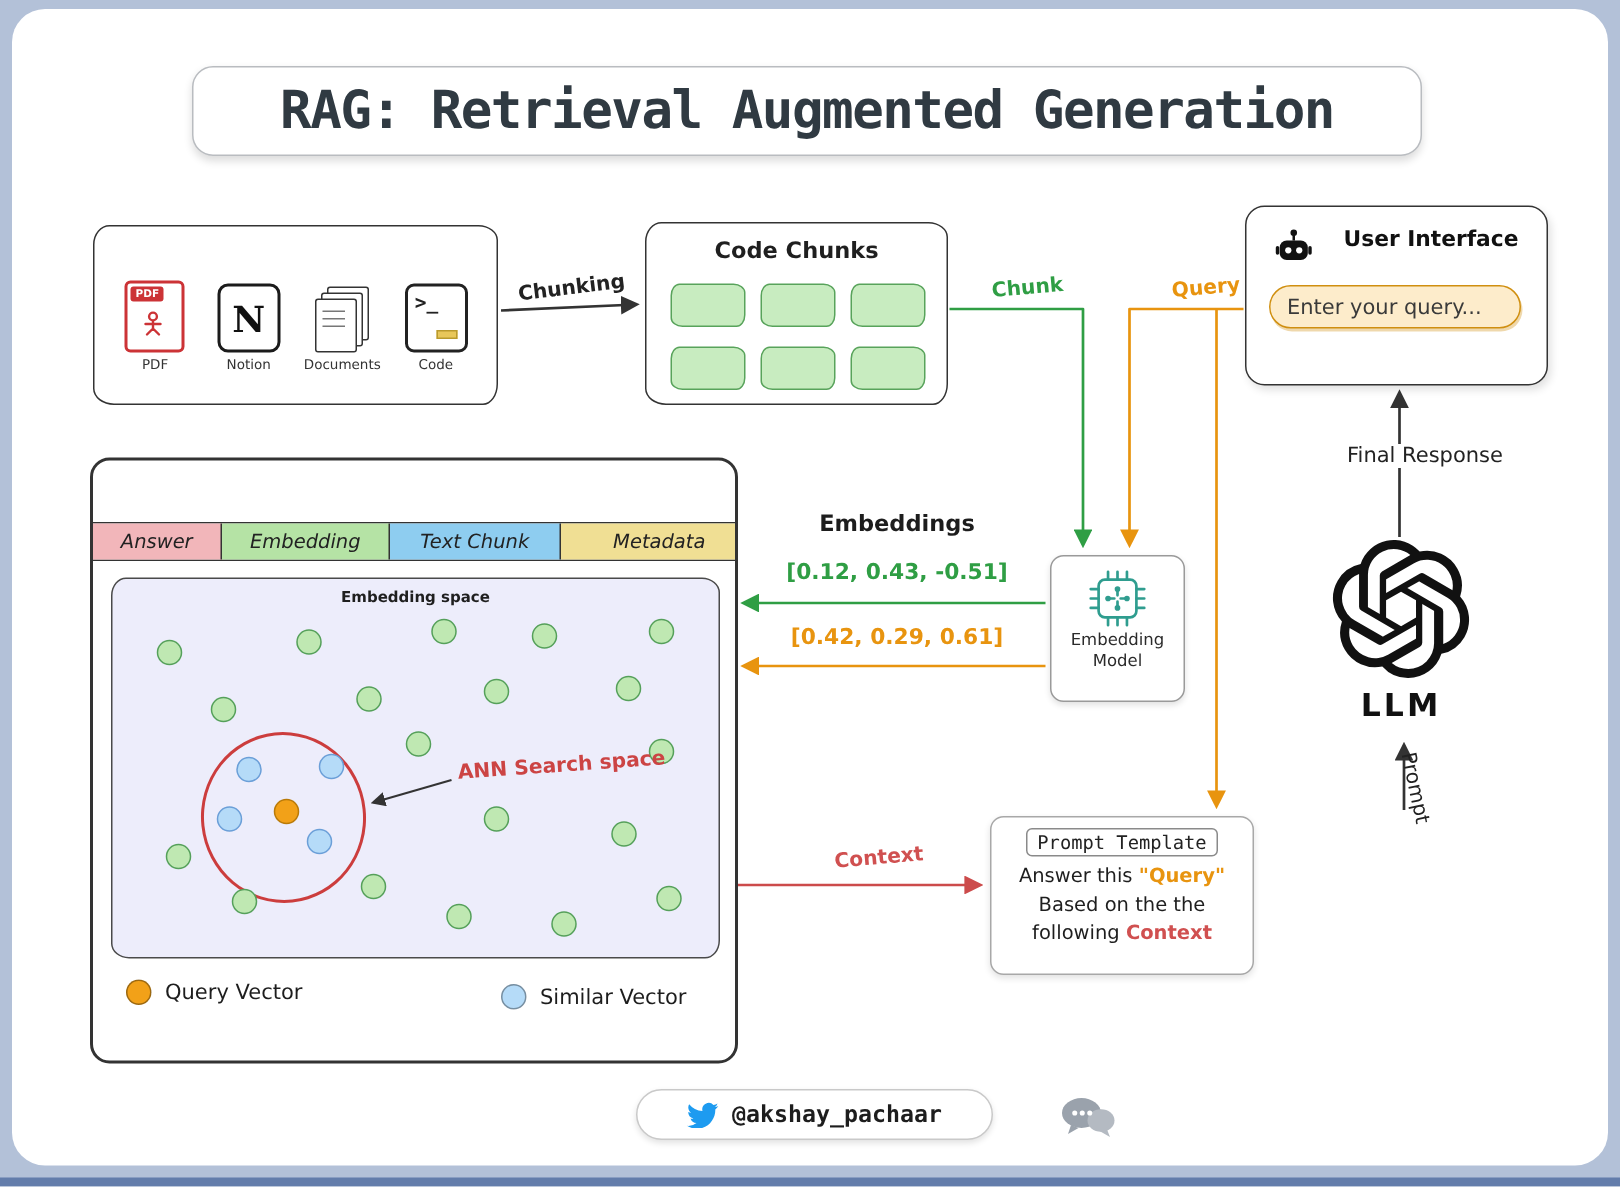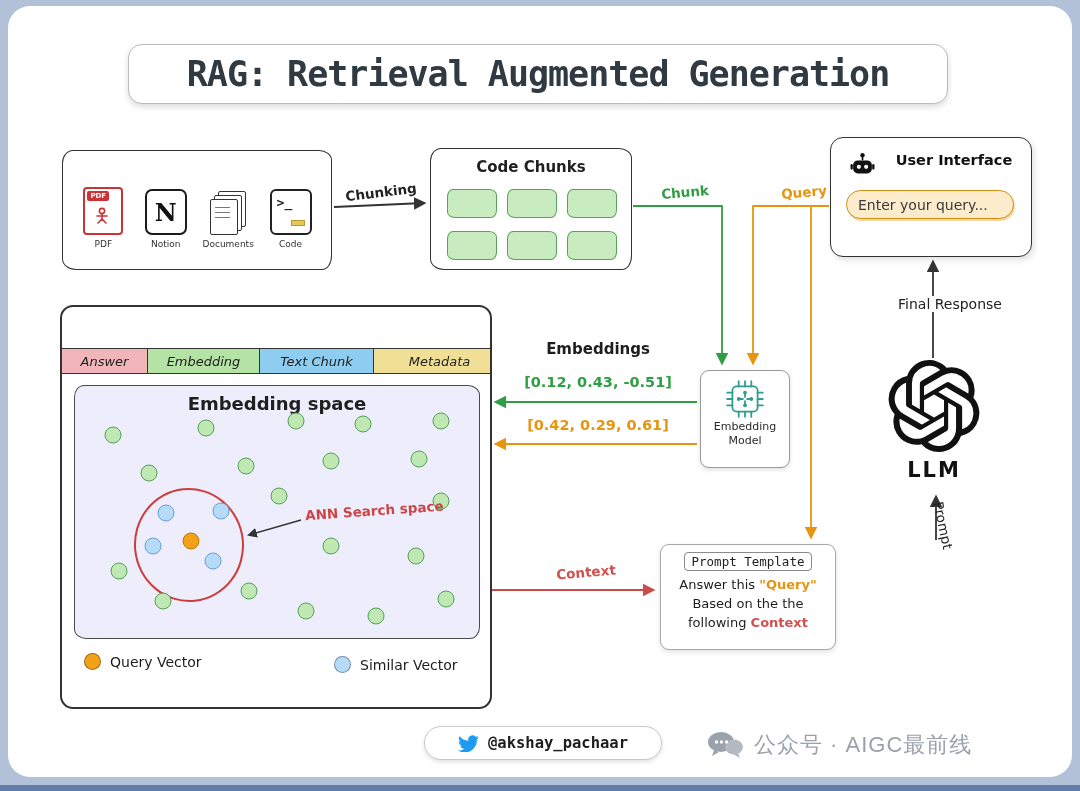--- a/index.html
+++ b/index.html
@@ -203,21 +203,21 @@
 </div>
 
 <div class="abs sketch vdb-box">
   <div class="abs vdb-header">
     <div class="vdb-cell c0" style="background: rgb(242, 182, 186);">Answer</div>
     <div class="vdb-cell c1" style="background: rgb(181, 227, 165);">Embedding</div>
     <div class="vdb-cell c2" style="background: rgb(142, 205, 240);">Text Chunk</div>
     <div class="vdb-cell c3" style="background: rgb(240, 223, 148);">Metadata</div>
   </div>
   <div class="abs espace">
-    <div class="abs box-title espace-title" style="font-size:18px">Embedding space</div>
+    <div class="abs box-title espace-title" style="font-size:10px">Embedding space</div>
     <div class="ann-circle"></div>
   <div class="dot green" style="left: 38px; top: 49px;"></div>
       <div class="dot green" style="left: 131px; top: 42px;"></div>
       <div class="dot green" style="left: 221px; top: 35px;"></div>
       <div class="dot green" style="left: 288px; top: 38px;"></div>
       <div class="dot green" style="left: 366px; top: 35px;"></div>
       <div class="dot green" style="left: 74px; top: 87px;"></div>
       <div class="dot green" style="left: 171px; top: 80px;"></div>
       <div class="dot green" style="left: 256px; top: 75px;"></div>
       <div class="dot green" style="left: 344px; top: 73px;"></div>
@@ -331,16 +331,15 @@
 <div class="abs wechat">
   <svg width="38" height="30" viewBox="0 0 38 30">
     <ellipse cx="15" cy="12" rx="13" ry="10" fill="#9aa2ac"></ellipse>
     <path d="M8 20 L6 26 L13 22 Z" fill="#9aa2ac"></path>
     <ellipse cx="28" cy="17" rx="9" ry="7.5" fill="#b4bac2"></ellipse>
     <path d="M32 23 L34 28 L27 24 Z" fill="#b4bac2"></path>
     <circle cx="10.5" cy="12" r="1.7" fill="#fff"></circle>
       <circle cx="15.5" cy="12" r="1.7" fill="#fff"></circle>
       <circle cx="20.5" cy="12" r="1.7" fill="#fff"></circle>
   </svg>
-  <span class="t">公众号 · AIGC最前线</span>
 </div>
 
 <div class="bottom-strip"></div>
 
 </body></html>

